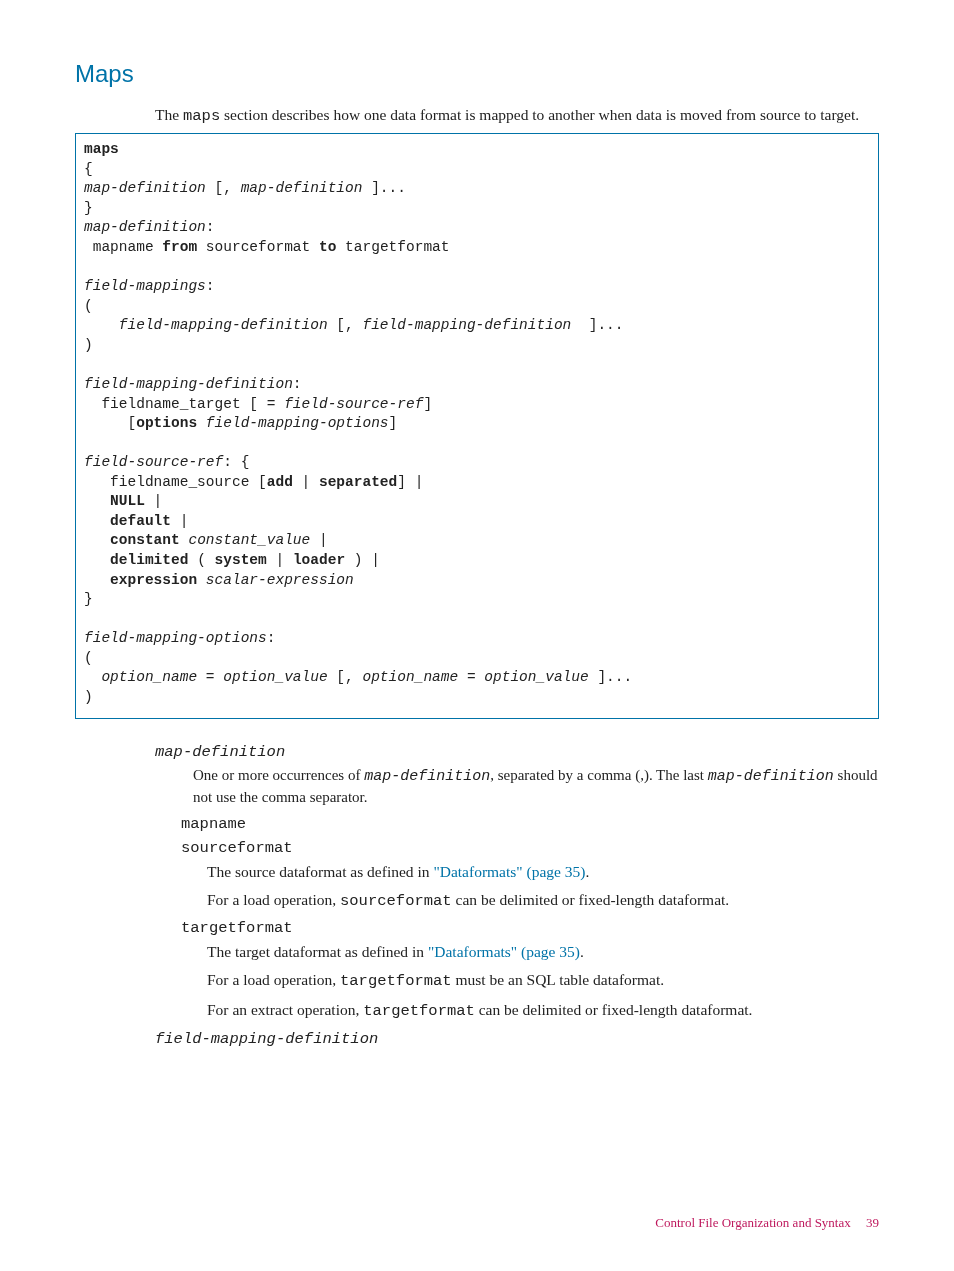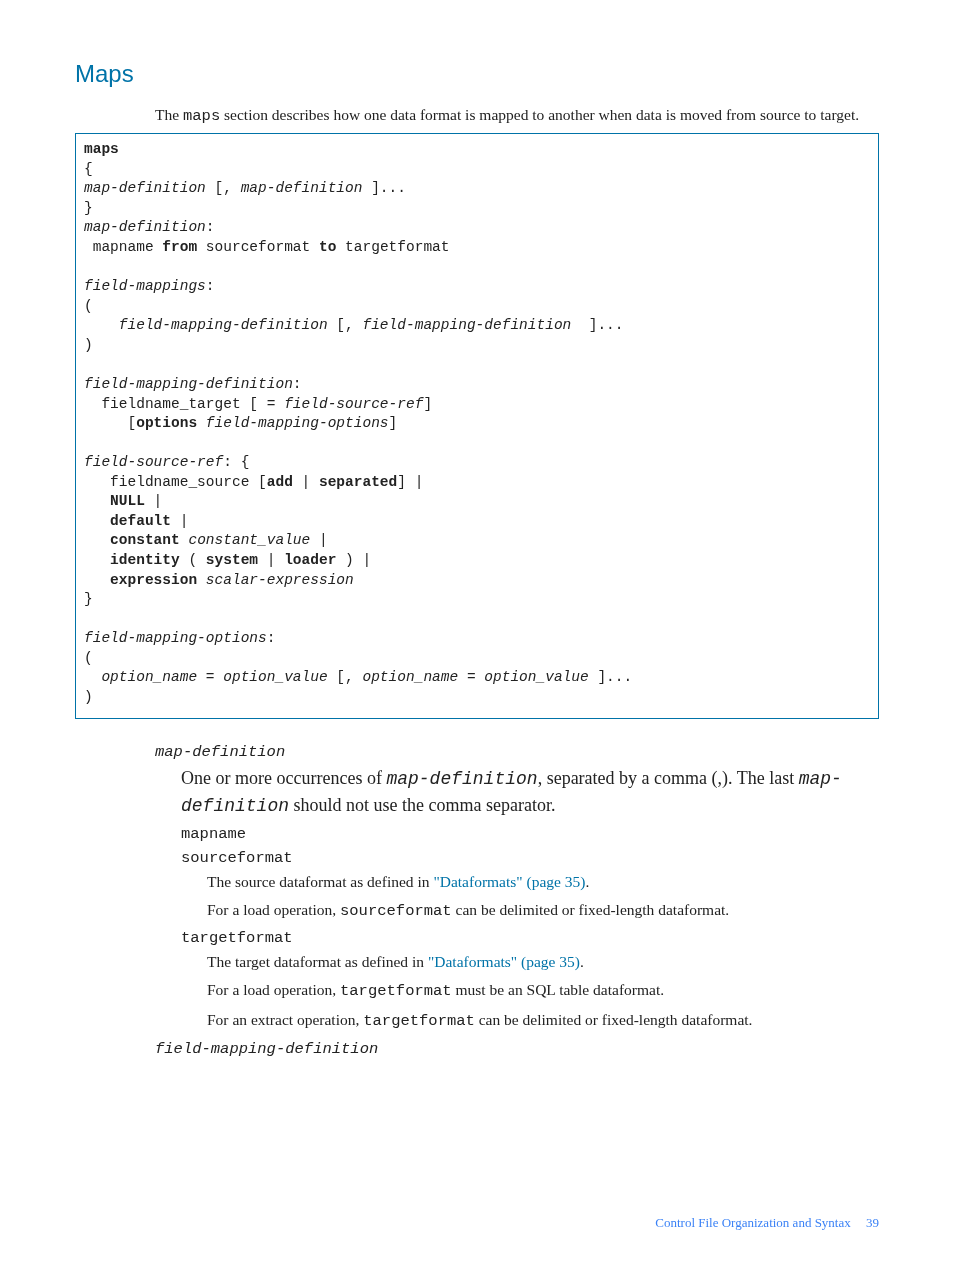--- a/index.html
+++ b/index.html
@@ -42,22 +42,22 @@
   .codebox .i { font-style: italic; }
   .codebox .b { font-weight: bold; }
   .dl { margin-left: 80px; }
   .dt {
     font-family: 'Courier New', monospace;
     font-style: italic;
     font-size: 15.5px;
     margin-top: 8px;
   }
   .dd {
-    margin-left: 26px;
-    font-size: 18px;
+    margin-left: 38px;
+    font-size: 15px;
     line-height: 1.45;
     margin-top: 4px;
     margin-bottom: 4px;
   }
   .dd .monoi { font-family: 'Courier New', monospace; font-style: italic; }
   .sub-dt {
     font-family: 'Courier New', monospace;
     font-size: 15.5px;
     margin-left: 26px;
     margin-top: 6px;
@@ -68,21 +68,21 @@
     line-height: 1.45;
     margin-top: 4px;
     margin-bottom: 6px;
   }
   a.link { color: #0073a8; text-decoration: none; }
   .footer {
     position: absolute;
     bottom: 40px;
     right: 75px;
     font-size: 13px;
-    color: #3b82f6;
+    color: #be185d;
   }
   .footer .pn { margin-left: 12px; }
 </style>
 </head>
 <body>
 
 <div class="page">
 
   <h2 class="section-heading">Maps</h2>
 
@@ -104,21 +104,21 @@
 <span></span>
 <span class="i">field-mapping-definition</span><span>:</span>
 <span>  fieldname_target [ = </span><span class="i">field-source-ref</span><span>]</span>
 <span>     [</span><span class="b">options</span><span> </span><span class="i">field-mapping-options</span><span>]</span>
 <span></span>
 <span class="i">field-source-ref</span><span>: {</span>
 <span>   fieldname_source [</span><span class="b">add</span><span> | </span><span class="b">separated</span><span>] |</span>
 <span>   </span><span class="b">NULL</span><span> |</span>
 <span>   </span><span class="b">default</span><span> |</span>
 <span>   </span><span class="b">constant</span><span> </span><span class="i">constant_value</span><span> |</span>
-<span>   </span><span class="b">identity</span><span> ( </span><span class="b">system</span><span> | </span><span class="b">loader</span><span> ) |</span>
+<span>   </span><span class="b">delimited</span><span> ( </span><span class="b">system</span><span> | </span><span class="b">loader</span><span> ) |</span>
 <span>   </span><span class="b">expression</span><span> </span><span class="i">scalar-expression</span>
 <span>}</span>
 <span></span>
 <span class="i">field-mapping-options</span><span>:</span>
 <span>(</span>
 <span>  </span><span class="i">option_name = option_value</span><span> [, </span><span class="i">option_name = option_value</span><span> ]...</span>
 <span>)</span></div>
 
   <div class="dl">
 

